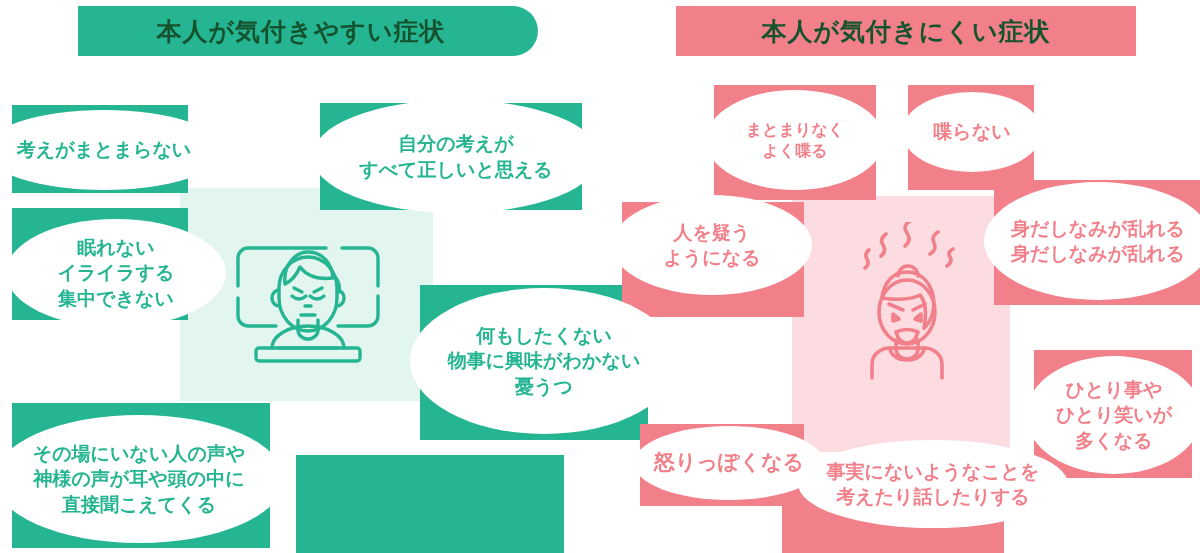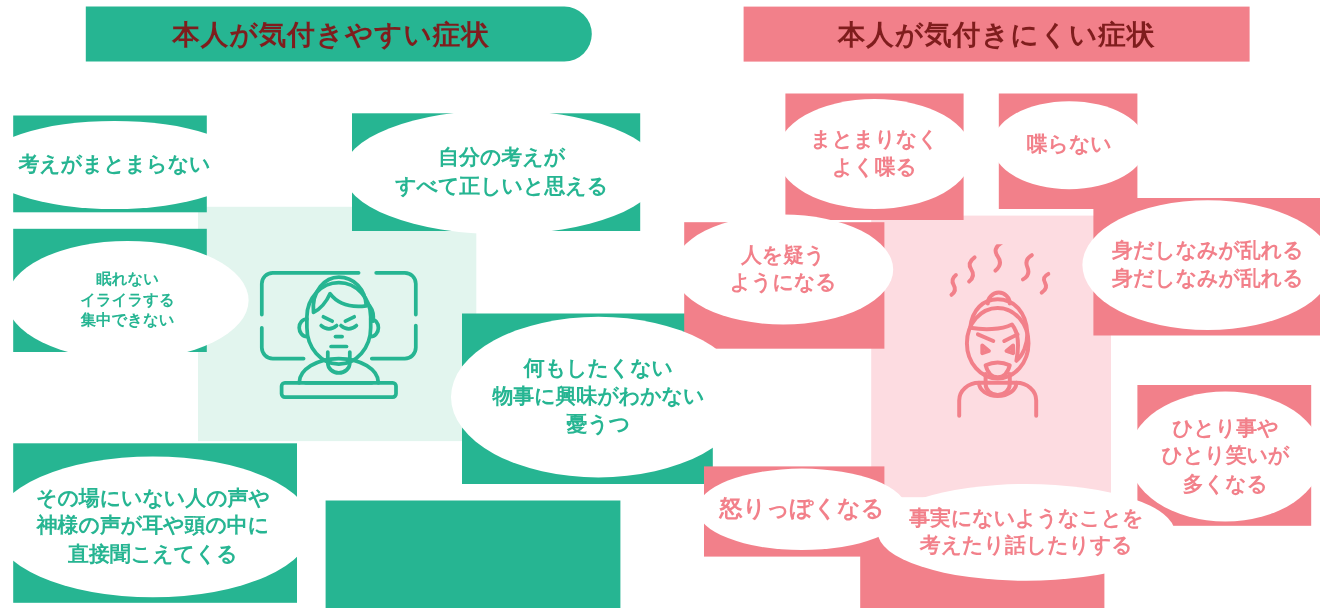--- a/index.html
+++ b/index.html
@@ -9,21 +9,21 @@
     background:#ffffff;
     font-family:"DejaVu Sans","Liberation Sans",sans-serif;
     overflow:hidden;
   }
   #stage{position:relative;width:1200px;height:553px;overflow:hidden;}
 
   
   .hdr{
     position:absolute;
     display:flex;align-items:center;justify-content:center;
-    color:#7f1d1d;font-weight:bold;letter-spacing:.04em;
+    color:#14532d;font-weight:bold;letter-spacing:.04em;
     white-space:nowrap;
   }
   .hdr-green{
     left:78px;top:6px;width:460px;height:50px;
     background:#26B592;
     border-radius:0 999px 999px 0;
     font-size:25px;
     padding-right:14px;
     box-sizing:border-box;
   }
@@ -154,21 +154,21 @@
     </div>
   </div>
 
   <div class="bub g" style="left:312px; top:100px; width:288px; height:113px; font-size:19px;">
     <div>
       <span>自分の考えが</span>
       <span>すべて正しいと思える</span>
     </div>
   </div>
 
-  <div class="bub g" style="left:6px; top:219px; width:220px; height:108px; font-size:14px;text-align:center;">
+  <div class="bub g" style="left:6px; top:219px; width:220px; height:108px; font-size:19px;text-align:center;">
     <div>
       <span>眠れない</span>
       <span>イライラする</span>
       <span>集中できない</span>
     </div>
   </div>
 
   <div class="bub g" style="left:410px; top:288px; width:268px; height:146px; font-size:19px;">
     <div>
       <span>何もしたくない</span>
@@ -179,21 +179,21 @@
 
   <div class="bub g" style="left:-6px; top:415px; width:290px; height:128px; font-size:19px;">
     <div>
       <span>その場にいない人の声や</span>
       <span>神様の声が耳や頭の中に</span>
       <span>直接聞こえてくる</span>
     </div>
   </div>
 
 
-  <div class="bub p" style="left:706px; top:90px; width:178px; height:100px; font-size:19px;">
+  <div class="bub p" style="left:706px; top:90px; width:178px; height:100px; font-size:16px;">
     <div>
       <span>まとまりなく</span>
       <span>よく喋る</span>
     </div>
   </div>
 
   <div class="bub p" style="left:902px; top:92px; width:140px; height:80px; font-size:19px;">
     <div>
       <span>喋らない</span>
     </div>

